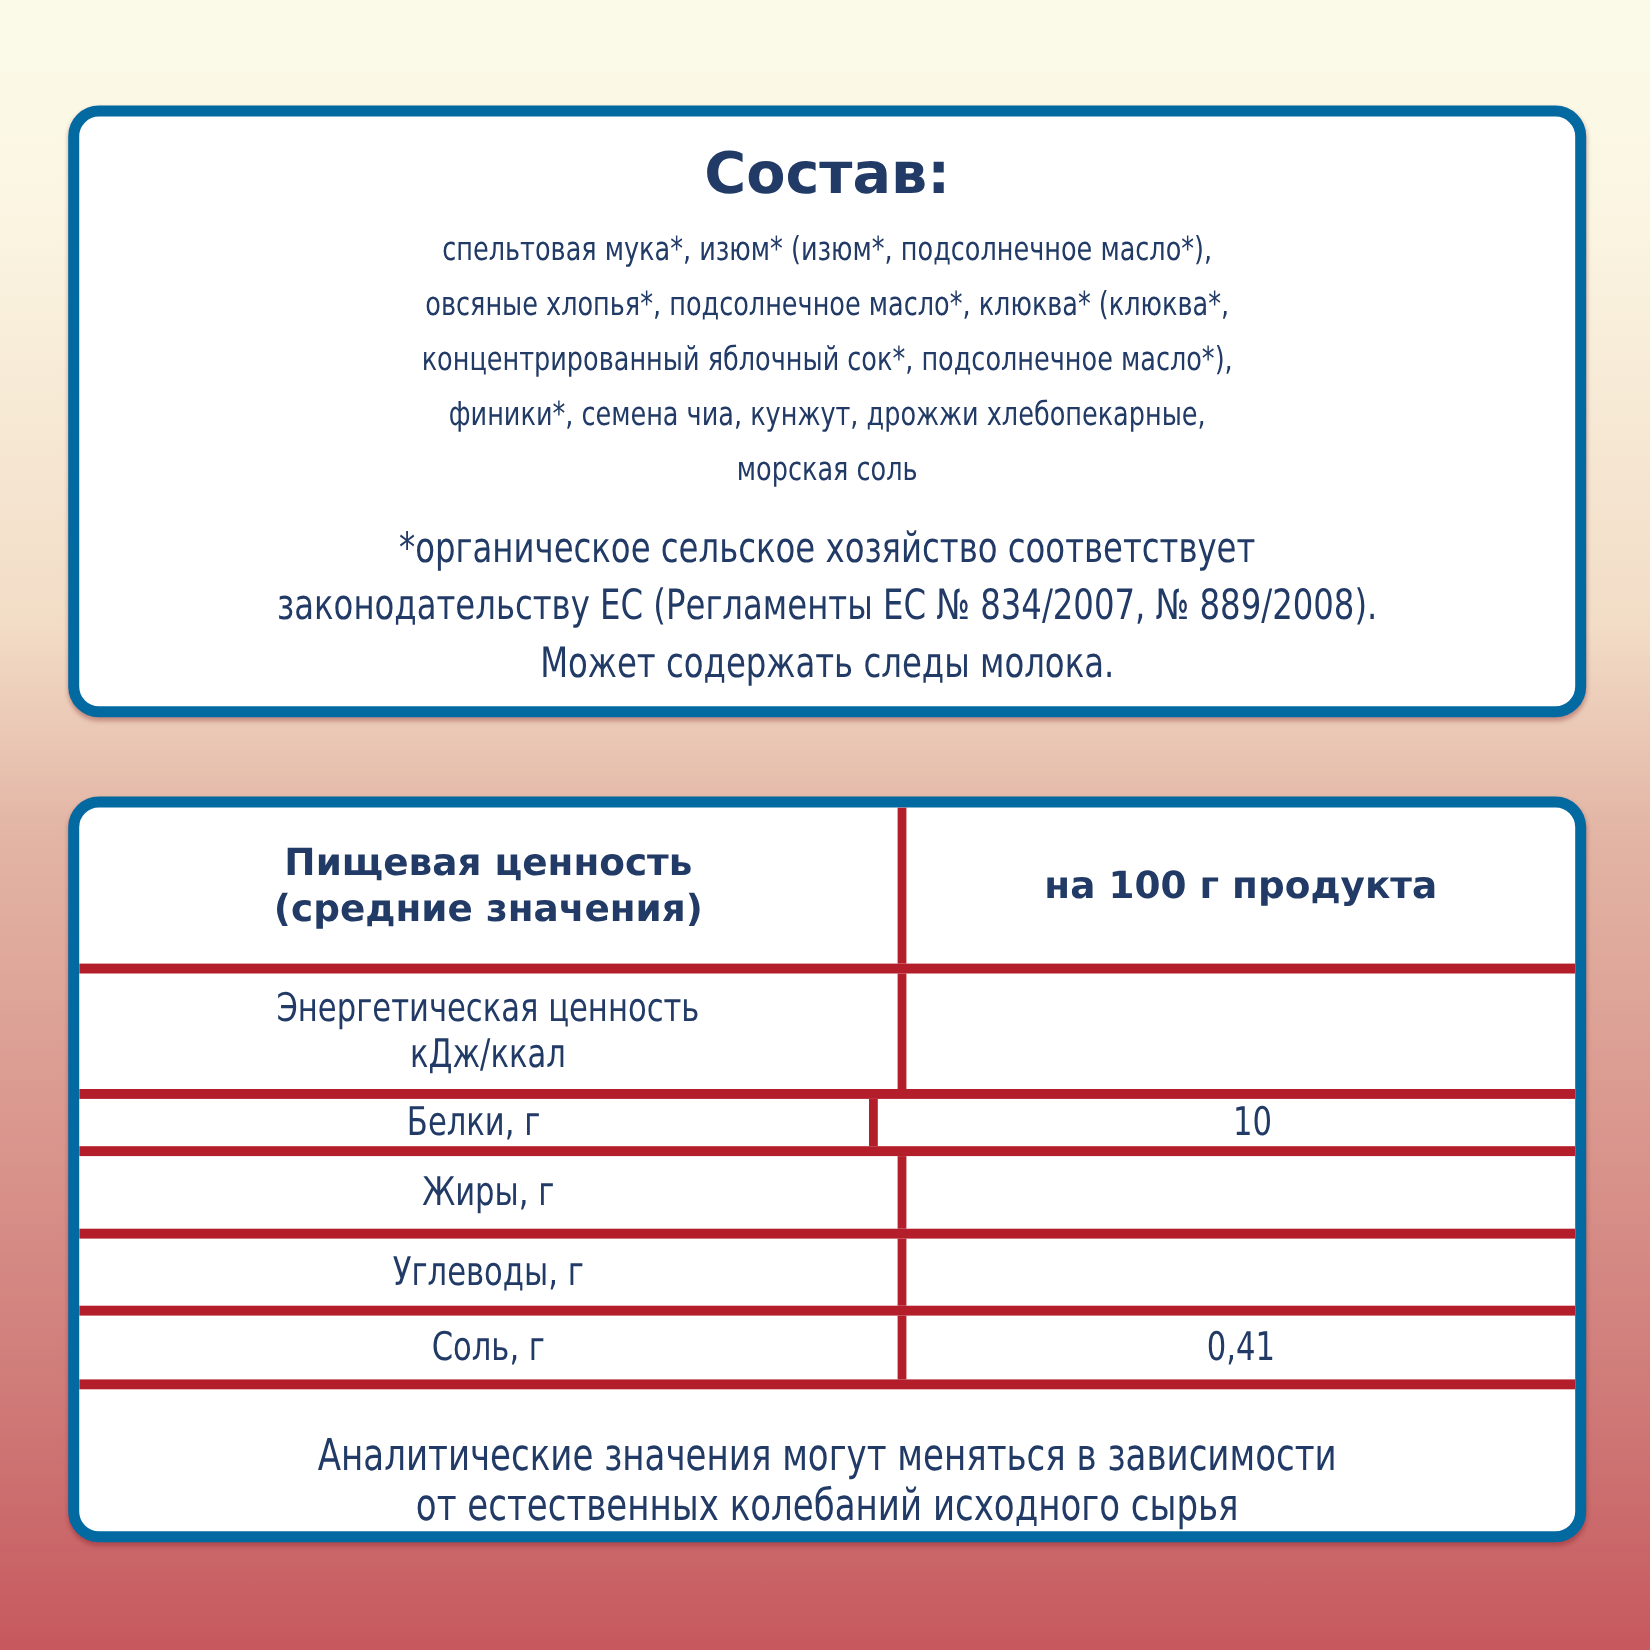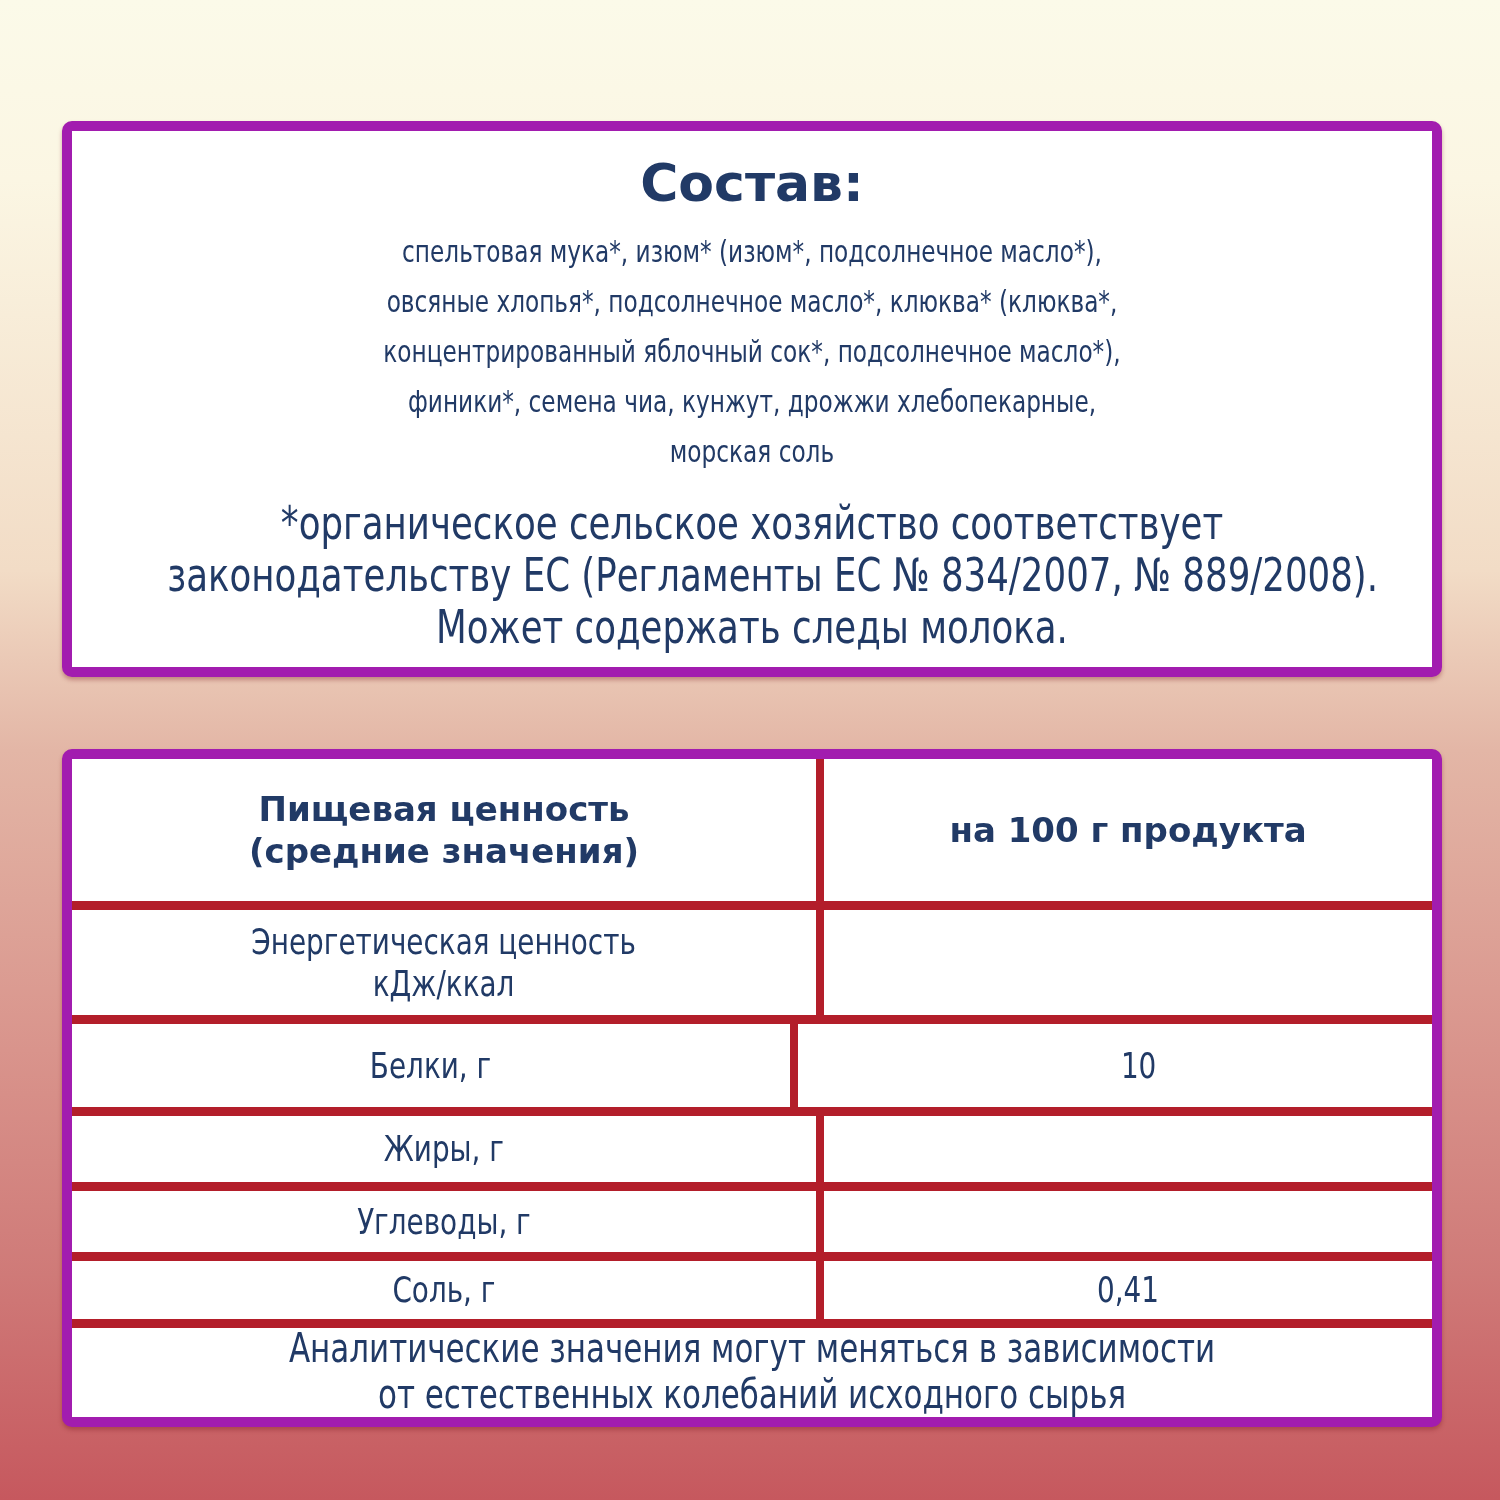--- a/index.html
+++ b/index.html
@@ -7,44 +7,43 @@
   body {
     position: relative;
     overflow: hidden;
     background: linear-gradient(180deg, #fbfae9 0%, #fbf6e3 12%, #f2dcc6 38%, #e3b6a6 50%, #d9948c 70%, #cf7a78 85%, #c6585e 100%);
     font-family: "DejaVu Sans Condensed", "DejaVu Sans", sans-serif;
     color: #213a66;
   }
   .card {
     position: absolute;
     background: #ffffff;
-    border: 10px solid #a21caf;
-    border-radius: 10px;
+    border: 10px solid #0369a1;
+    border-radius: 28px;
     box-shadow: 0 3px 4px rgba(120, 20, 30, 0.35);
-    margin-top: 25px;
   }
   
   #composition {
     left: 62px; top: 96px; width: 1380px; height: 556px;
     text-align: center;
   }
   .comp-title {
     position: absolute; left: 0; right: 0; top: 22px;
     font-family: "DejaVu Sans", sans-serif;
     font-weight: bold; font-size: 52px; letter-spacing: 0px;
     color: #213a66;
   }
   .comp-lines {
     position: absolute; left: 0; right: 0; top: 96px;
     font-size: 30px; line-height: 50px;
     font-stretch: condensed;
   }
   .comp-note {
     position: absolute; left: 0; right: 0; top: 366px;
-    font-size: 46px; line-height: 52px;
+    font-size: 38px; line-height: 52px;
   }
   .condensed { transform: scaleX(0.86); transform-origin: center; display: block; white-space: nowrap; }
 
   
   #nutrition {
     left: 62px; top: 724px; width: 1380px; height: 678px;
     overflow: hidden;
   }
   .nut-table {
     position: absolute; left: 0; top: 0; width: 1360px;
@@ -52,21 +51,21 @@
   }
   .nut-row { display: flex; border-bottom: 9px solid #b31e2a; }
   .nut-cell {
     display: flex; align-items: center; justify-content: center;
     text-align: center;
   }
   .nut-cell.c1 { width: 752px; border-right: 8px solid #b31e2a; }
   .nut-cell.c2 { width: 608px; }
   .row-head { height: 151px; }
   .row-energy { height: 114px; }
-  .row-prot { height: 92px; gap: 48px; }
+  .row-prot { height: 52px; gap: 48px; }
   .row-fat { height: 75px; }
   .row-carb { height: 70px; }
   .row-salt { height: 67px; }
   .hdr {
     font-family: "DejaVu Sans", sans-serif;
     font-weight: bold; font-size: 34px; line-height: 42px;
   }
   .val { font-size: 36px; line-height: 42px; }
   .footer-note {
     position: absolute; left: 0; right: 0; top: 566px;

